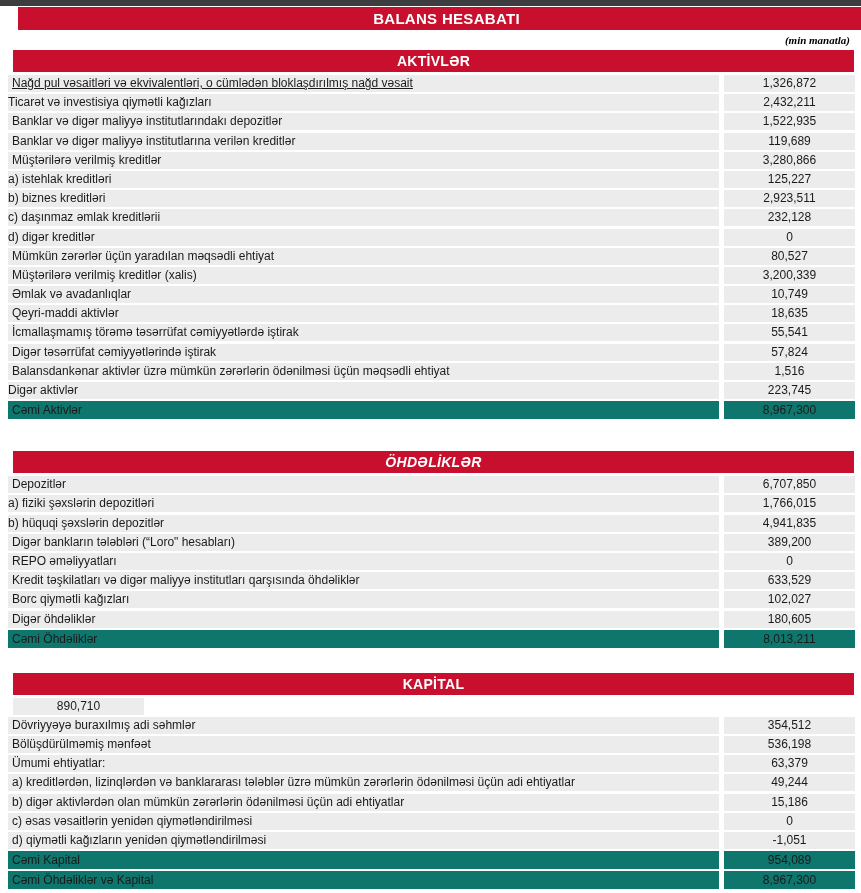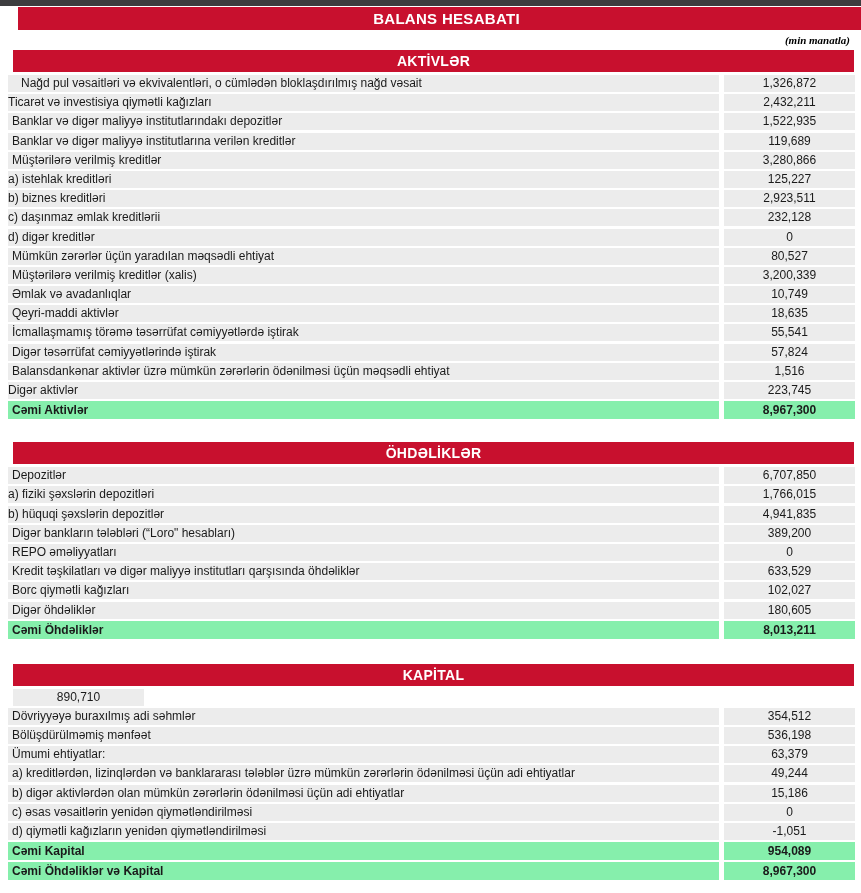--- a/index.html
+++ b/index.html
@@ -57,21 +57,21 @@
     align-items: center;
     justify-content: center;
   }
   .section-header .section-title {
     color: #ffffff;
     font-weight: bold;
     font-size: 14px;
     letter-spacing: 0.3px;
   }
   .sec-aktivler .section-header { margin-top: 2px; }
-  .sec-ohdelikler .section-header { margin-top: 23px; }
+  .sec-ohdelikler .section-header { margin-top: 32px; font-style: italic; }
   .sec-kapital .section-header { margin-top: 25px; }
   .rows {
     margin-left: 8px;
     width: 847px;
   }
   .row {
     display: flex;
     height: 17px;
     margin-bottom: 2.2px;
   }
@@ -89,26 +89,26 @@
   .cell-value {
     box-sizing: border-box;
     width: 131px;
     background: #ececec;
     font-size: 12px;
     line-height: 17px;
     text-align: center;
     white-space: nowrap;
   }
   .row.indent-1 .cell-label { padding-left: 0; }
-  .row.indent-2 .cell-label { padding-left: 13px; }
+  .row.indent-2 .cell-label { padding-left: 4px; text-decoration: underline; }
   .row.total { height: 18px; }
   .row.total .cell-label,
   .row.total .cell-value {
-    background: #86efac;
-    font-weight: bold;
+    background: #0f766e;
+    font-weight: normal;
     line-height: 18px;
   }
 </style>
 </head>
 <body>
 
 <div class="top-strip"></div>
 
 <div class="title-bar">
   <span class="title-text">BALANS HESABATI</span>

